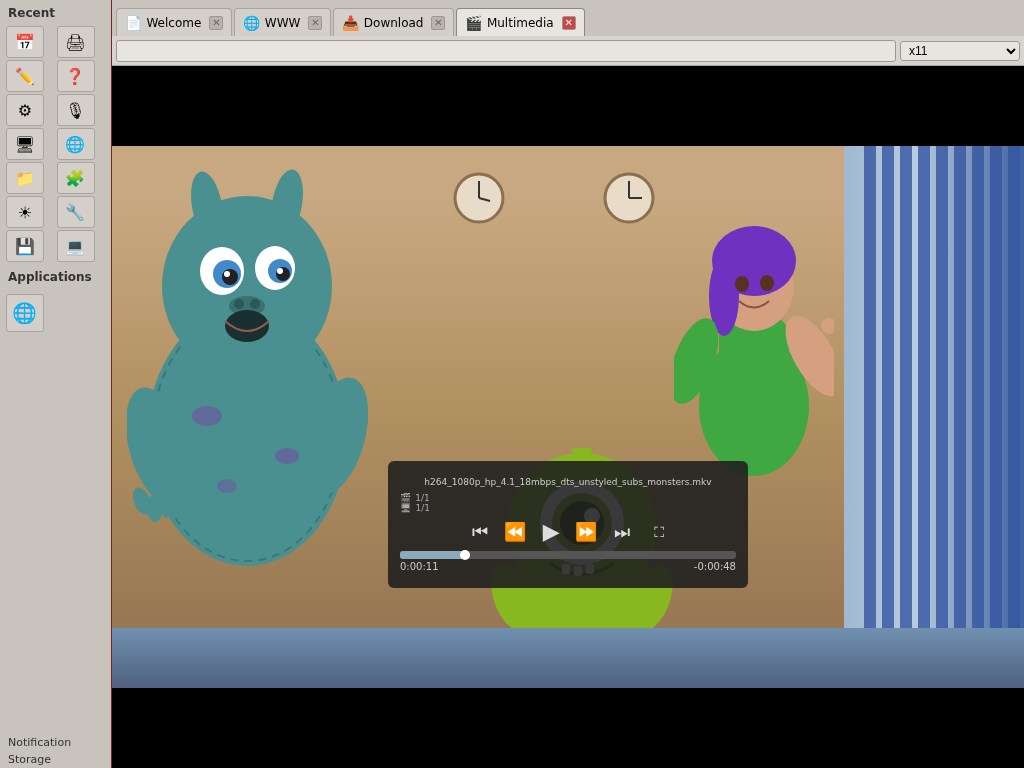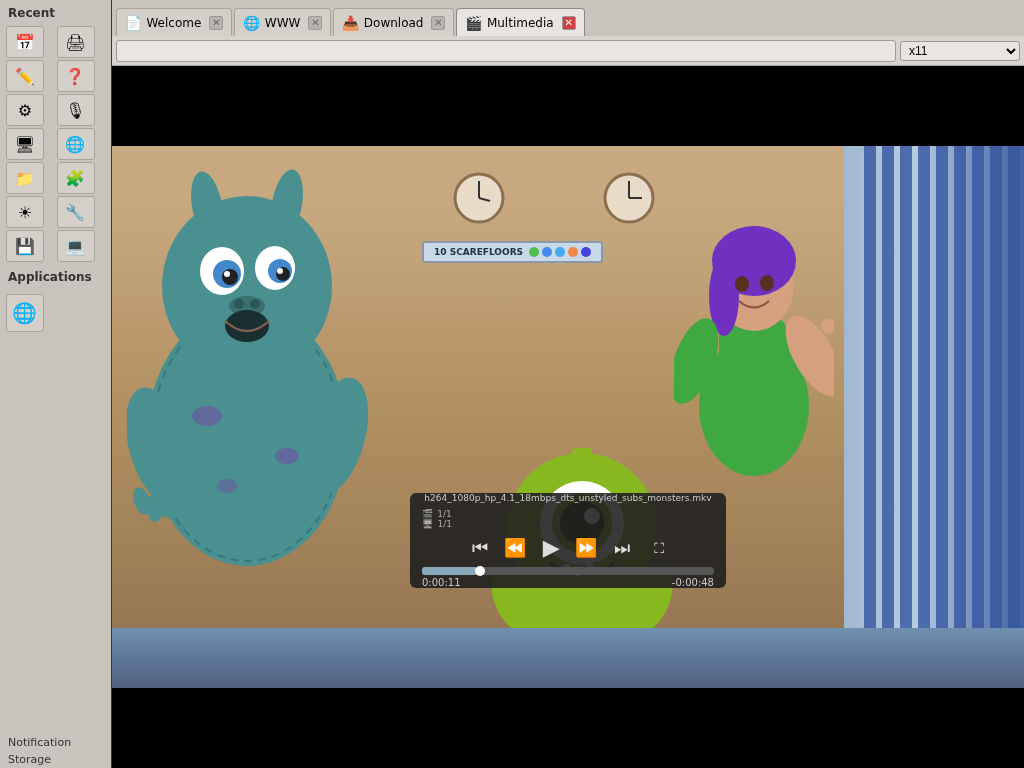--- a/index.html
+++ b/index.html
@@ -255,22 +255,22 @@
     }
 
     
     #media-controls {
       position: absolute;
       bottom: 100px;
       left: 50%;
       transform: translateX(-50%);
       background: rgba(30, 30, 30, 0.88);
       border-radius: 6px;
-      padding: 0 12px;
-      width: 316px;
+      padding: 16px 12px;
+      width: 360px;
       color: #ddd;
       z-index: 10;
     }
 
     #filename-display {
       font-size: 9px;
       text-align: center;
       color: #ccc;
       margin-bottom: 6px;
       white-space: nowrap;
@@ -483,30 +483,20 @@
           </svg>
         </div>
         <div style="position:absolute;top:25px;left:490px;">
           <svg width="55" height="55">
             <circle cx="27" cy="27" r="24" fill="#e8dcc8" stroke="#8a7050" stroke-width="3"></circle>
             <line x1="27" y1="27" x2="27" y2="10" stroke="#333" stroke-width="2"></line>
             <line x1="27" y1="27" x2="40" y2="27" stroke="#333" stroke-width="2"></line>
           </svg>
         </div>
 
-        <div style="position:absolute;top:95px;left:310px;background:#c8d8e8;border:2px solid #8898a8;padding:4px 10px;border-radius:3px;display:flex;align-items:center;gap:6px;">
-          <span style="font-size:9px;color:#234;font-weight:bold;">10 SCAREFLOORS</span>
-          <div class="dot-container">
-            <div class="dot" style="background:#50c050;"></div>
-            <div class="dot" style="background:#4488ee;"></div>
-            <div class="dot" style="background:#44aaee;"></div>
-            <div class="dot" style="background:#ee8844;"></div>
-            <div class="dot" style="background:#4444dd;"></div>
-          </div>
-        </div>
 
 
         <svg width="260" height="430" style="position:absolute;left:15px;top:10px;" viewBox="0 0 260 430">
 
           <ellipse cx="120" cy="280" rx="100" ry="130" fill="#4a9090"></ellipse>
 
           <ellipse cx="120" cy="280" rx="95" ry="125" fill="none" stroke="#3a7878" stroke-width="2" stroke-dasharray="8,6"></ellipse>
 
           <ellipse cx="80" cy="260" rx="15" ry="10" fill="#7050a0" opacity="0.6"></ellipse>
           <ellipse cx="160" cy="300" rx="12" ry="8" fill="#7050a0" opacity="0.6"></ellipse>

